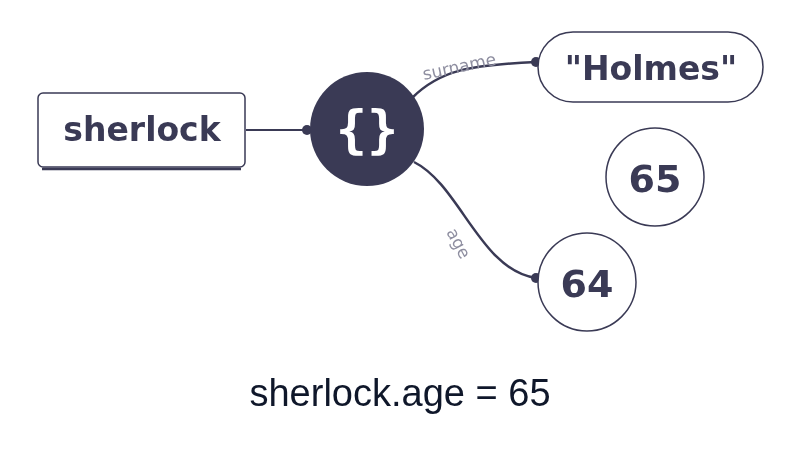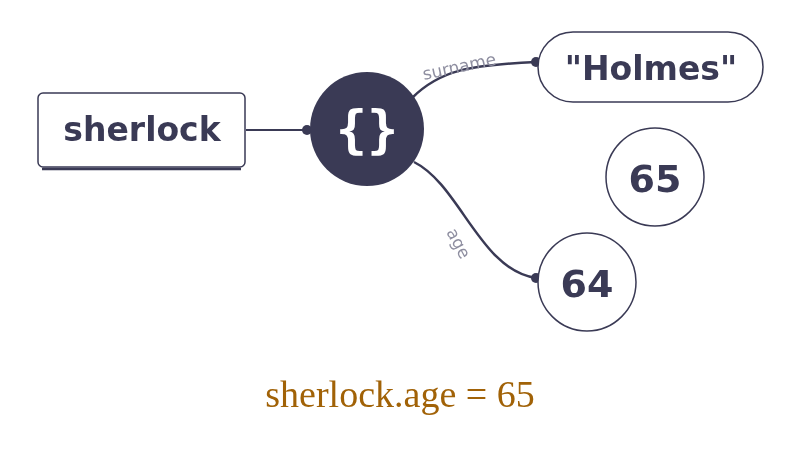--- a/index.html
+++ b/index.html
@@ -1,21 +1,21 @@
 <!DOCTYPE html>
 <html><head>
   <meta charset="utf-8">
   <style>
     html, body { margin: 0; padding: 0; background: #ffffff; }
     body { width: 800px; height: 450px; position: relative; overflow: hidden; font-family: "DejaVu Sans", sans-serif; }
     .canvas { position: absolute; left: 0; top: 0; width: 800px; height: 450px; }
     .node-text { font-family: "DejaVu Sans", sans-serif; font-weight: bold; fill: #3a3a55; }
     .edge-label { font-family: "DejaVu Sans", sans-serif; fill: #8e8ea0; font-size: 17px; }
     .code { position: absolute; left: 0; top: 372px; width: 800px; text-align: center;
-            font-family: Liberation Serif, serif; font-size: 38px; color: #a16207; }
+            font-family: Liberation Sans, sans-serif; font-size: 38px; color: #0f172a; }
   </style>
 </head>
 <body>
 
 <svg class="canvas" viewBox="0 0 800 450" xmlns="http://www.w3.org/2000/svg">
 
   <line x1="246" y1="130" x2="306" y2="130" stroke="#3a3a55" stroke-width="2"></line>
   <circle cx="307" cy="130" r="5" fill="#3a3a55"></circle>
 
   <path d="M 412 98 C 440 70, 470 65, 536 62" fill="none" stroke="#3a3a55" stroke-width="2.5"></path>

